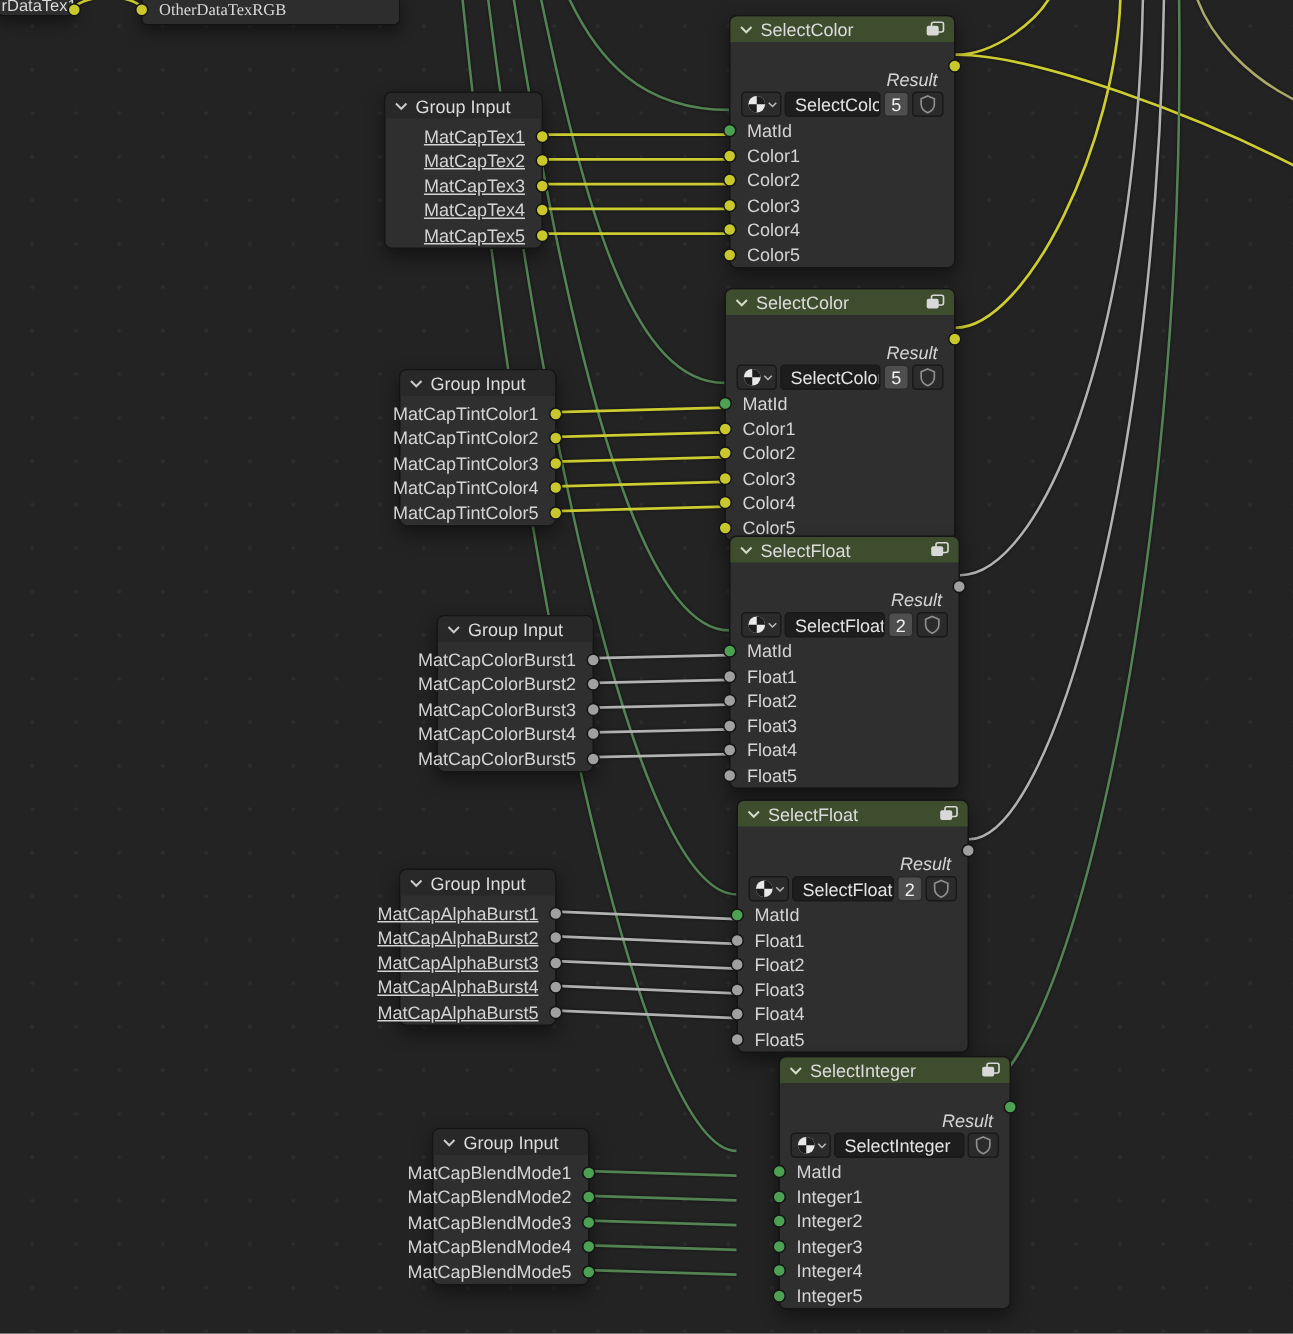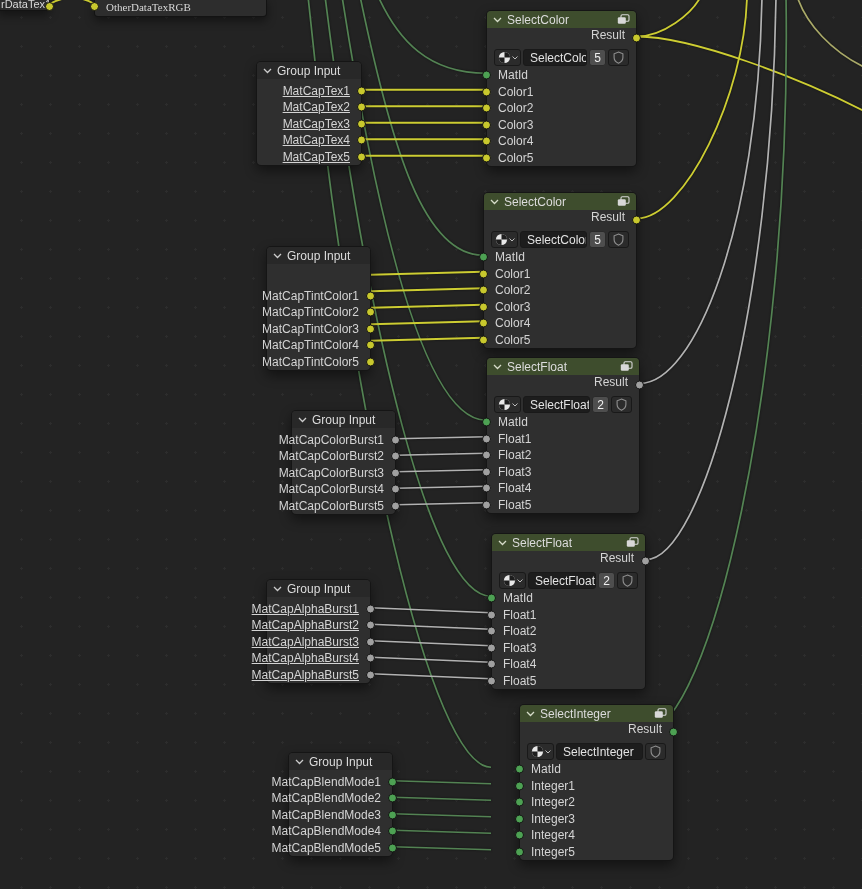--- a/index.html
+++ b/index.html
@@ -24,23 +24,24 @@
     height:17px;box-sizing:border-box;display:flex;align-items:center;
     padding:0 6px;border-radius:4px 4px 0 0;
     background:var(--c-header_plain,#282828);
     color:#dcdcdc;white-space:nowrap;
   }
   .nhead.hgreen{background:var(--c-header_select_green,#3e4d2d);}
   .nhead .chev{display:flex;margin-right:5px;flex:0 0 auto;}
   .nhead .ntitle{flex:1 1 auto;overflow:hidden;}
   .nhead .hicon{display:flex;flex:0 0 auto;margin-left:4px;}
   .rrow{
-    position:relative;height:20px;box-sizing:border-box;
-    display:flex;align-items:flex-start;justify-content:flex-end;
+    position:relative;height:32px;box-sizing:border-box;
+    display:flex;align-items:flex-end;justify-content:flex-end;
     padding-right:11px;
+    font-style:italic;
   }
   .frow{
     position:relative;height:17px;margin:1px 7px;box-sizing:border-box;
     display:flex;align-items:stretch;gap:2px;
   }
   .fbtn{flex:0 0 27px;background:#2b2b2b;border:1px solid #191919;border-radius:3px;
     display:flex;align-items:center;justify-content:center;gap:1px;box-sizing:border-box;}
   .ffield{flex:1 1 auto;background:#1d1d1d;border:1px solid #191919;border-radius:3px;
     display:flex;align-items:center;padding:0 6px;color:#e3e3e3;box-sizing:border-box;overflow:hidden;white-space:nowrap;}
   .fcount{flex:0 0 17px;background:#4e4e4e;border:1px solid #2a2a2a;border-radius:3px;
@@ -171,21 +172,21 @@
 
   <div class="node" style="left:266px;top:246px;width:105px;">
     <div class="nhead">
       <span class="chev">
           <svg width="9" height="6" viewBox="0 0 9 6">
             <path d="M1 1 L4.5 4.5 L8 1" stroke="#cccccc" fill="none" stroke-width="1.3"></path>
           </svg>
         </span>
       <span class="ntitle">Group Input</span>
     </div>
-    <div class="rows" style="padding-top:3.5px;margin-top:20px;">
+    <div class="rows" style="padding-top:3.5px;">
         <div class="nrow right">
           <span class="lbl">MatCapTintColor1</span>
           <span class="sock s-yellow sr"></span>
         </div>
         <div class="nrow right">
           <span class="lbl">MatCapTintColor2</span>
           <span class="sock s-yellow sr"></span>
         </div>
         <div class="nrow right">
           <span class="lbl">MatCapTintColor3</span>

